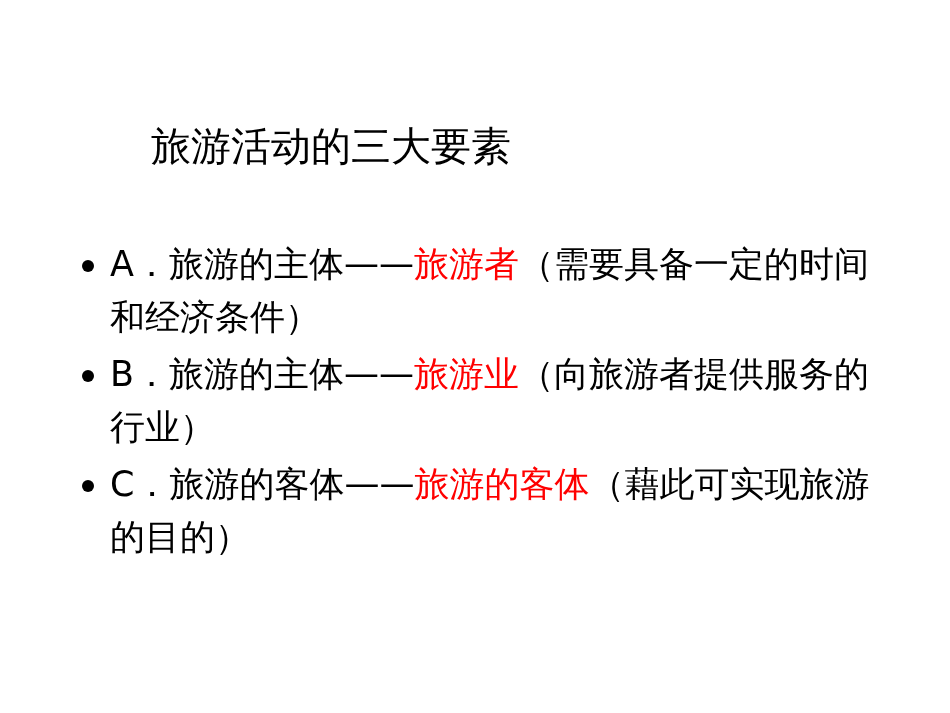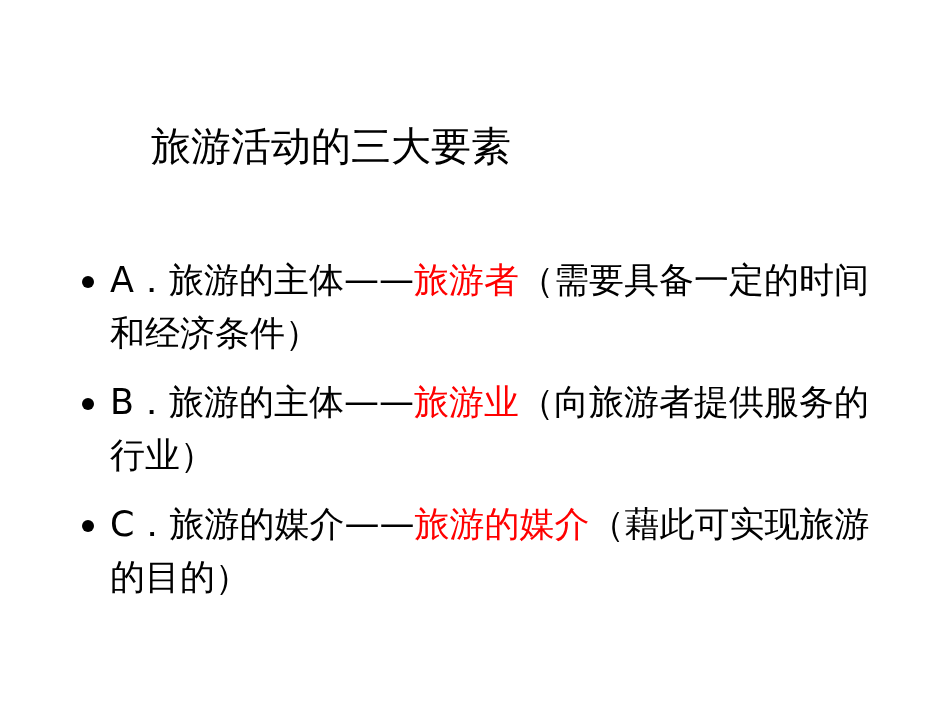--- a/index.html
+++ b/index.html
@@ -42,21 +42,20 @@
       padding: 0;
       list-style: none;
     }
     .bullet-item {
       position: relative;
       padding-left: 32px;
       font-size: 35px;
       line-height: 53px;
       margin-bottom: 4px;
       word-break: break-all;
-      margin-top: 16px;
     }
     .bullet-dot {
       position: absolute;
       left: 4px;
       top: 22px;
       width: 12px;
       height: 12px;
       border-radius: 50%;
       background: #000000;
     }
@@ -69,16 +68,16 @@
   <div class="title">旅游活动的三大要素</div>
 
   <ul class="bullets">
     <li class="bullet-item">
       <span class="bullet-dot"></span><span>A．旅游的主体——</span><span class="red">旅游者</span><span>（需要具备一定的时间和经济条件）</span>
     </li>
     <li class="bullet-item">
       <span class="bullet-dot"></span><span>B．旅游的主体——</span><span class="red">旅游业</span><span>（向旅游者提供服务的行业）</span>
     </li>
     <li class="bullet-item">
-      <span class="bullet-dot"></span><span>C．旅游的媒介——</span><span class="red">旅游的媒介</span><span>（藉此可实现旅游的目的）</span>
+      <span class="bullet-dot"></span><span>C．旅游的客体——</span><span class="red">旅游的客体</span><span>（藉此可实现旅游的目的）</span>
     </li>
   </ul>
 </div>
 
 </body></html>

